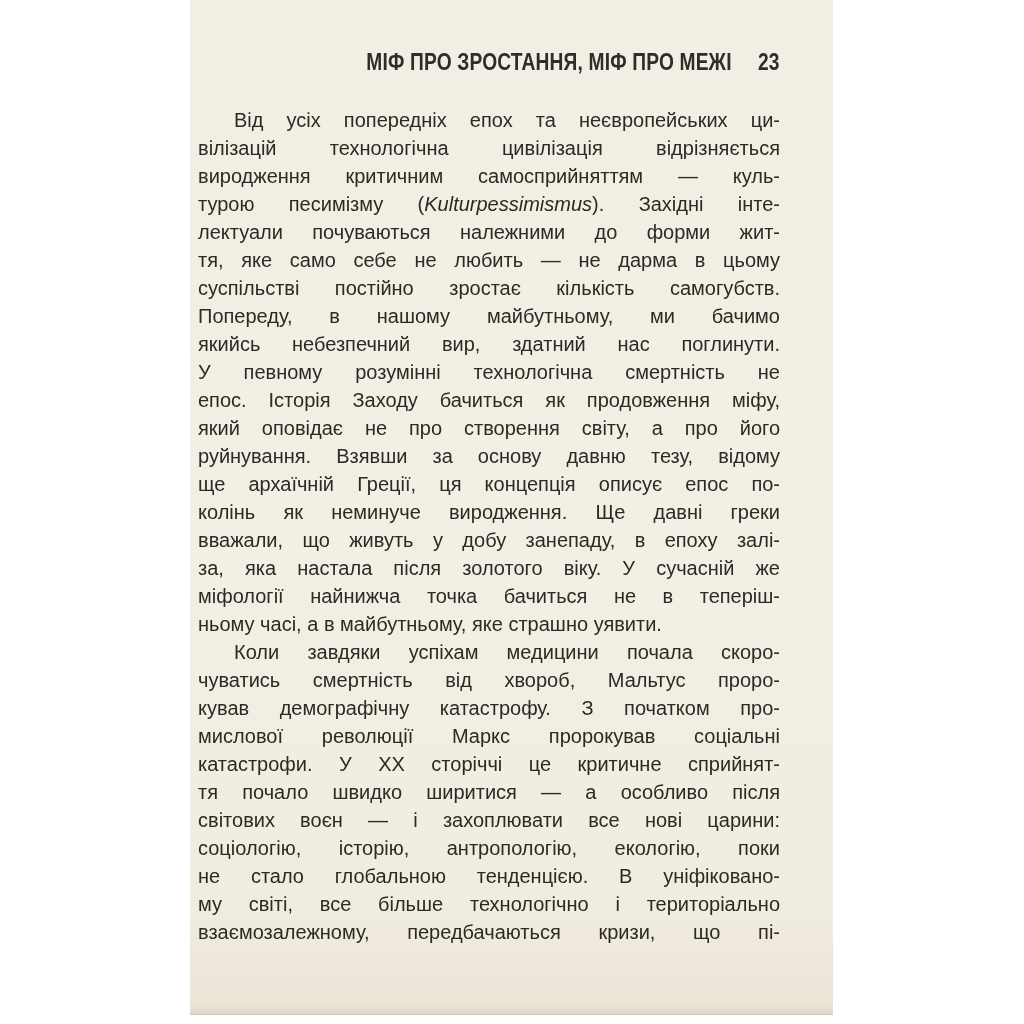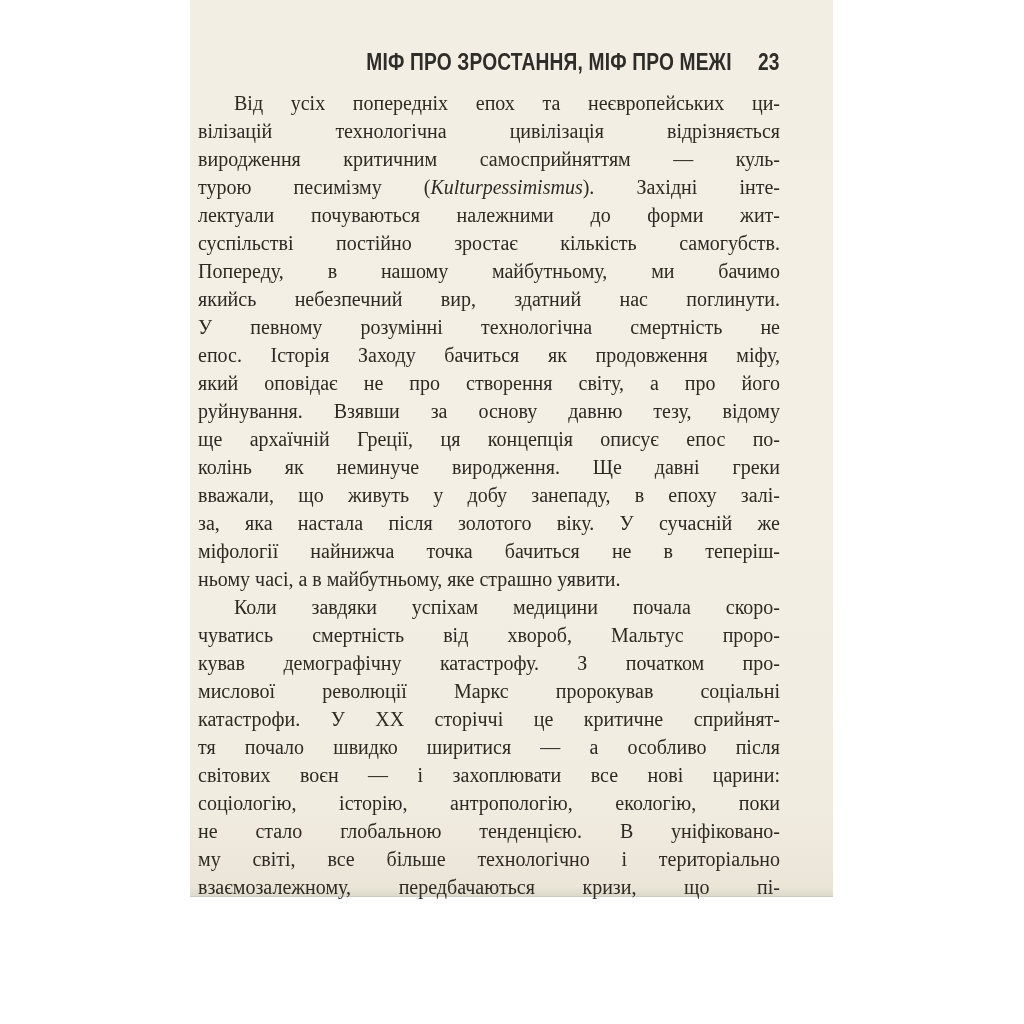--- a/index.html
+++ b/index.html
@@ -14,21 +14,21 @@
     position: relative;
     width: 1024px;
     height: 1024px;
     background: #ffffff;
   }
   .book-page {
     position: absolute;
     left: 190px;
     top: 0;
     width: 643px;
-    height: 897px;
+    height: 1015px;
     background: linear-gradient(180deg, #f2eee3 0%, #f3efe5 55%, #f1ece0 90%, #eae5d7 99%, #dedacb 100%);
     box-sizing: border-box;
     padding: 50px 53px 3px 8px;
     border-bottom: 1px solid #cdcabf;
   }
   .page-header {
     display: flex;
     justify-content: flex-end;
     width: 100%;
   }
@@ -43,22 +43,22 @@
     font-size: 24px;
     line-height: 24px;
     letter-spacing: 0.2px;
     color: #2f2d29;
     white-space: nowrap;
   }
   .header-inner .pagenum {
     margin-left: 22px;
   }
   .page-body {
-    margin-top: 15px;
-    font-family: Liberation Serif, serif;
+    margin-top: 32px;
+    font-family: Liberation Sans, sans-serif;
     font-size: 20px;
     line-height: 28px;
     color: #2e2a23;
   }
   .line {
     text-align: justify;
     text-align-last: justify;
     white-space: normal;
     height: 28px;
     overflow: hidden;
@@ -83,20 +83,21 @@
         <span>МІФ ПРО ЗРОСТАННЯ, МІФ ПРО МЕЖІ</span>
         <span class="pagenum">23</span>
       </div>
     </div>
     <div class="page-body">
         <div class="line indent"><span>Від усіх попередніх епох та неєвропейських ци-</span></div>
         <div class="line"><span>вілізацій технологічна цивілізація відрізняється</span></div>
         <div class="line"><span>виродження критичним самосприйняттям — куль-</span></div>
         <div class="line"><span>турою песимізму (</span><span class="it">Kulturpessimismus</span><span>). Західні інте-</span></div>
         <div class="line"><span>лектуали почуваються належними до форми жит-</span></div>
+        <div class="line"><span>тя, яке само себе не любить — не дарма в цьому</span></div>
         <div class="line"><span>суспільстві постійно зростає кількість самогубств.</span></div>
         <div class="line"><span>Попереду, в нашому майбутньому, ми бачимо</span></div>
         <div class="line"><span>якийсь небезпечний вир, здатний нас поглинути.</span></div>
         <div class="line"><span>У певному розумінні технологічна смертність не</span></div>
         <div class="line"><span>епос. Історія Заходу бачиться як продовження міфу,</span></div>
         <div class="line"><span>який оповідає не про створення світу, а про його</span></div>
         <div class="line"><span>руйнування. Взявши за основу давню тезу, відому</span></div>
         <div class="line"><span>ще архаїчній Греції, ця концепція описує епос по-</span></div>
         <div class="line"><span>колінь як неминуче виродження. Ще давні греки</span></div>
         <div class="line"><span>вважали, що живуть у добу занепаду, в епоху залі-</span></div>

